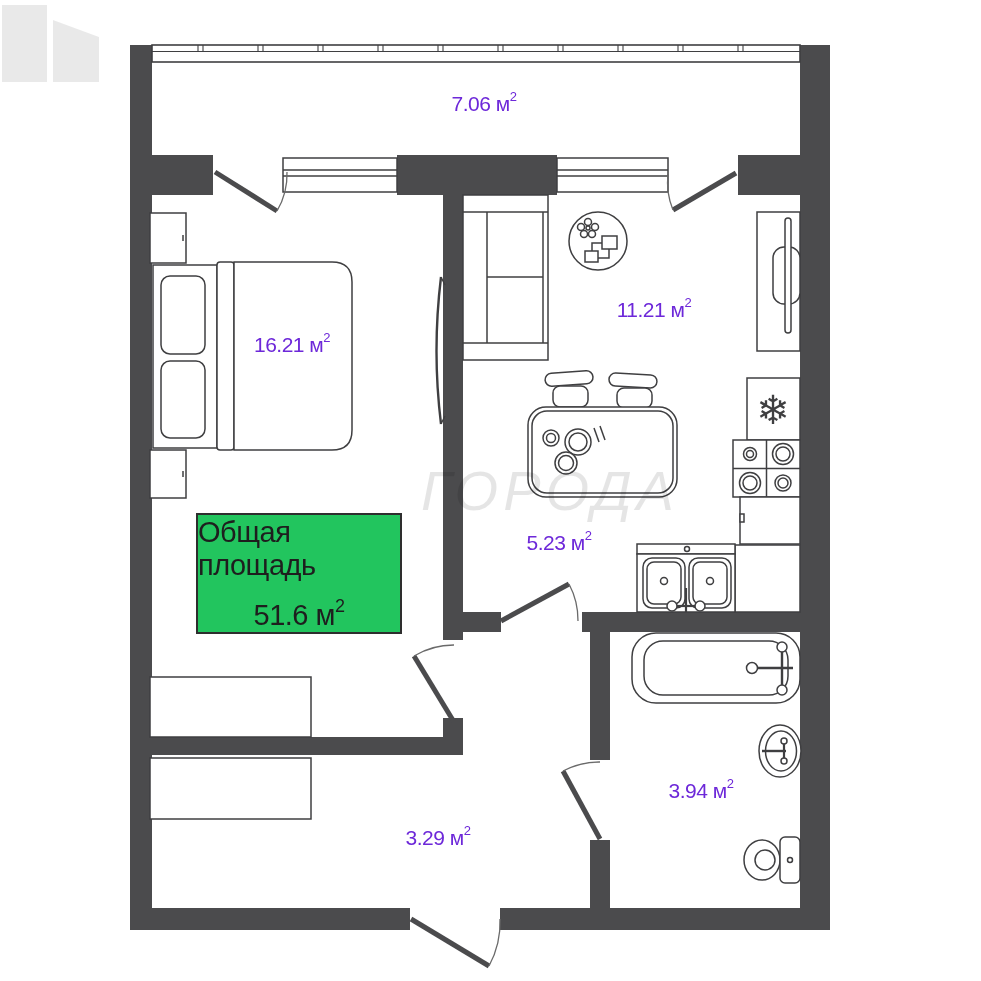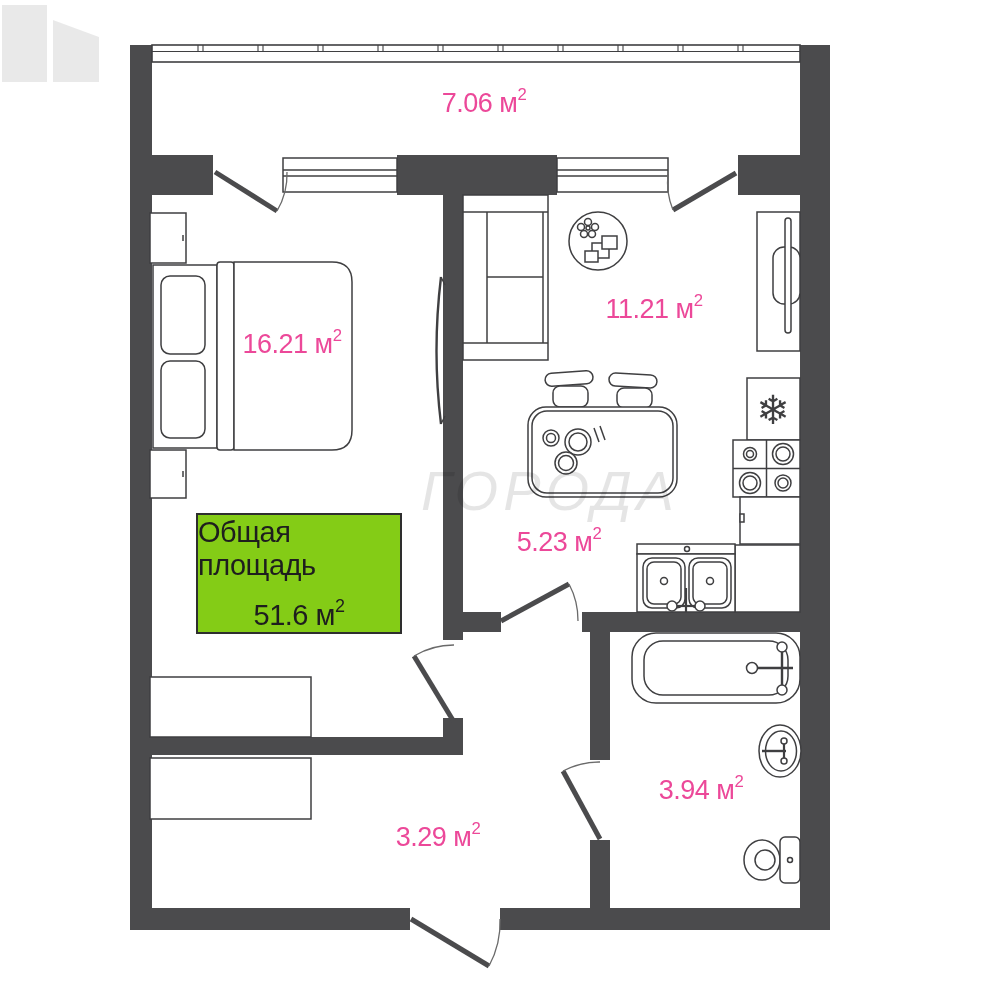--- a/index.html
+++ b/index.html
@@ -1,24 +1,24 @@
 <!DOCTYPE html>
 <html><head>
 <meta charset="utf-8">
 <style>
   html,body{margin:0;padding:0;background:#ffffff;}
   .plan{position:relative;width:981px;height:981px;background:#ffffff;overflow:hidden;
         font-family:"Liberation Sans", sans-serif;}
   .plan svg{position:absolute;left:0;top:0;}
   .layer-plan{z-index:1;}
   .room-label{position:absolute;transform:translate(-50%,-50%);white-space:nowrap;
-      font-size:27px;color:#ec4899;letter-spacing:-0.5px;z-index:3;}
+      font-size:21px;color:#6d28d9;letter-spacing:-0.5px;z-index:3;}
   .room-label sup{font-size:0.62em;position:relative;top:-2px;}
   .total-box{position:absolute;left:196px;top:513px;width:202px;height:117px;
-      border:2px solid #2e2e2e;background:#84cc16;display:flex;flex-direction:column;
+      border:2px solid #2e2e2e;background:#22c55e;display:flex;flex-direction:column;
       align-items:center;justify-content:center;gap:16px;z-index:3;
       font-size:29px;color:#1e1e1e;letter-spacing:-0.5px;}
   .total-box sup{font-size:0.62em;position:relative;top:-2px;}
   .watermark-text{position:absolute;left:421px;top:458px;font-size:56px;
       letter-spacing:5px;color:rgba(0,0,0,0.10);font-weight:400;z-index:2;
       pointer-events:none;font-style:italic;}
   .wm-logo{position:absolute;left:292px;top:450px;z-index:2;pointer-events:none;}
 </style>
 </head>
 <body>

